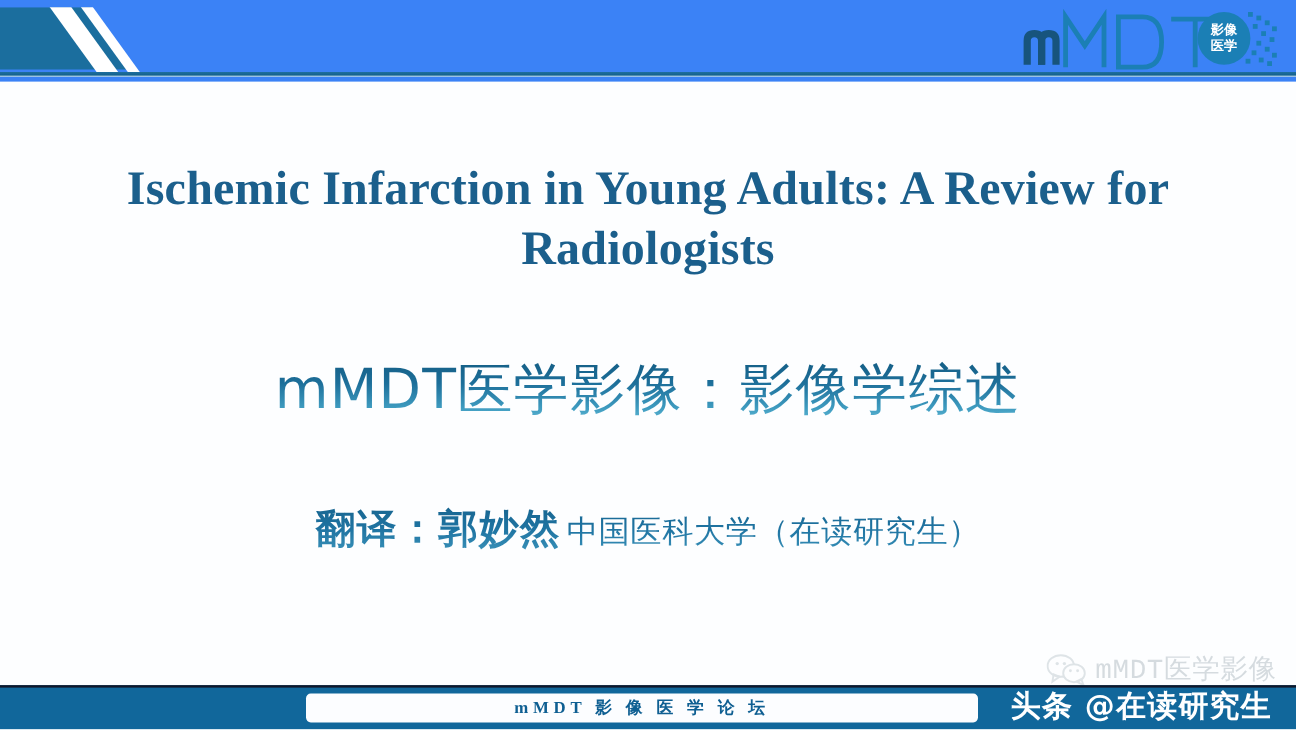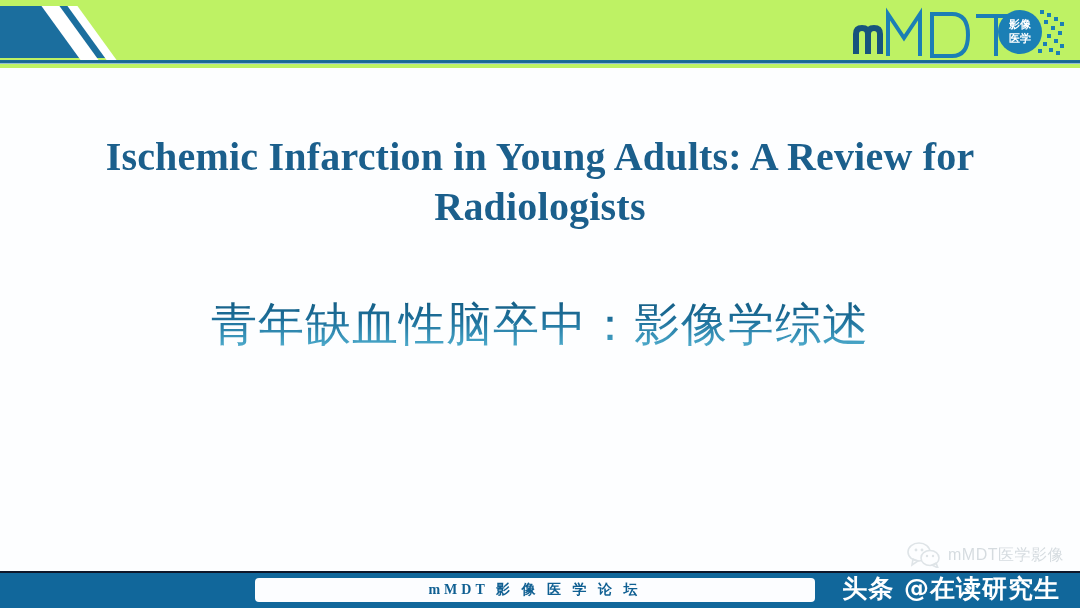--- a/index.html
+++ b/index.html
@@ -19,21 +19,21 @@
     height: 608px;
     background: #fdfeff;
     overflow: hidden;
   }
 
   
   .top-banner {
     position: absolute;
     left: 0; top: 0;
     width: 1080px; height: 68px;
-    background: #bef264;
+    background: #3b82f6;
   }
   .top-deco {
     position: absolute;
     left: 0; top: 6px;
     width: 130px; height: 57px;
   }
   .top-rule {
     position: absolute;
     left: 0; top: 60px;
     width: 1080px; height: 4px;
@@ -138,22 +138,22 @@
   
   .wm-top {
     position: absolute;
     right: 16px; top: 542px;
     display: flex;
     align-items: center;
     gap: 7px;
     opacity: 0.30;
   }
   .wm-top-text {
-    font-family: Liberation Sans, sans-serif;
-    font-size: 16px;
+    font-family: Liberation Mono, monospace;
+    font-size: 23px;
     color: #7c8e99;
     white-space: nowrap;
     letter-spacing: 0.5px;
   }
   .wm-bottom {
     position: absolute;
     right: 20px; top: 572px;
     font-family: "DejaVu Sans", "Liberation Sans", sans-serif;
     font-size: 25px;
     font-weight: bold;
@@ -208,23 +208,27 @@
         <rect x="195" y="38" width="4" height="4"></rect>
           <rect x="201" y="44" width="4" height="4"></rect>
         <rect x="208" y="47" width="4" height="4"></rect>
           <rect x="190" y="45" width="4" height="4"></rect>
       </g>
     </svg>
   </div>
 
   <div class="title-en">Ischemic Infarction in Young Adults: A Review for Radiologists</div>
 
-  <div class="title-cn">青年缺血性脑卒中：影像学综述</div>
+  <div class="title-cn">mMDT医学影像：影像学综述</div>
 
   <div class="credits">
+    <div class="credit-line">
+      <span class="credit-role">翻译：</span><span class="credit-name">郭妙然</span>
+      <span class="credit-affil">中国医科大学（在读研究生）</span>
+    </div>
   </div>
 
   <div class="wm-top">
     <svg width="34" height="26" viewBox="0 0 34 26">
       <ellipse cx="12" cy="10" rx="11" ry="9" fill="none" stroke="#9aa9b2" stroke-width="1.6"></ellipse>
       <polygon points="6,17 5,23 11,19" fill="none" stroke="#9aa9b2" stroke-width="1.6"></polygon>
       <ellipse cx="23" cy="16" rx="9" ry="7.5" fill="#ffffff" stroke="#9aa9b2" stroke-width="1.6"></ellipse>
       <polygon points="29,21 31,26 25,23" fill="none" stroke="#9aa9b2" stroke-width="1.6"></polygon>
       <circle cx="9" cy="8" r="1.4" fill="#9aa9b2"></circle>
       <circle cx="15" cy="8" r="1.4" fill="#9aa9b2"></circle>

